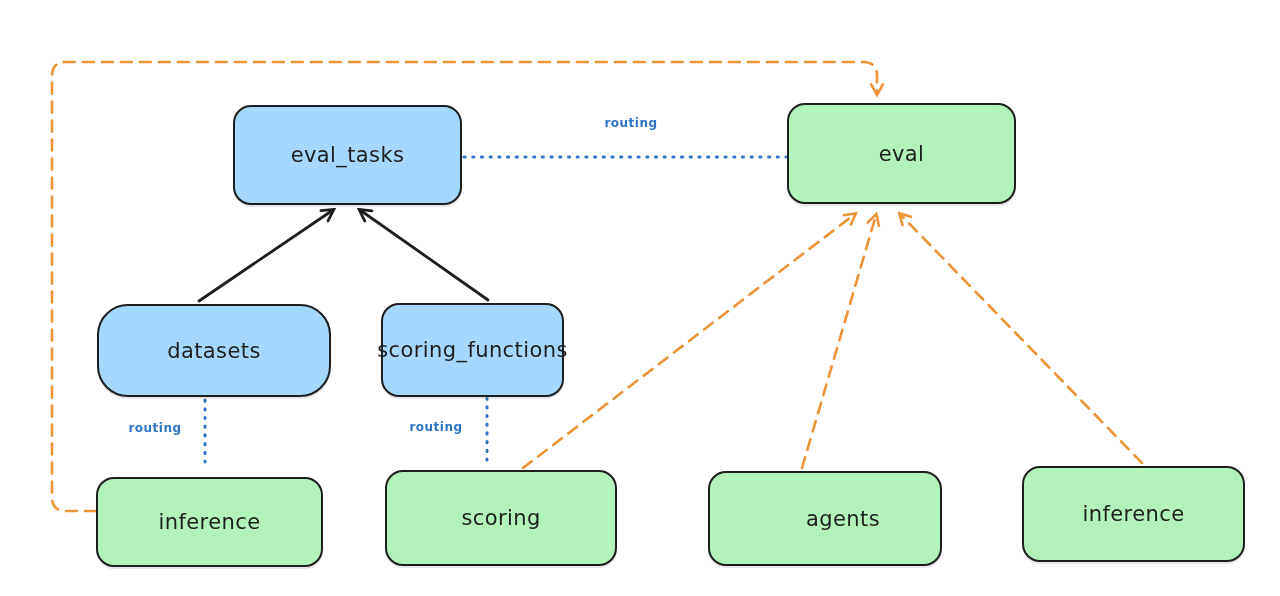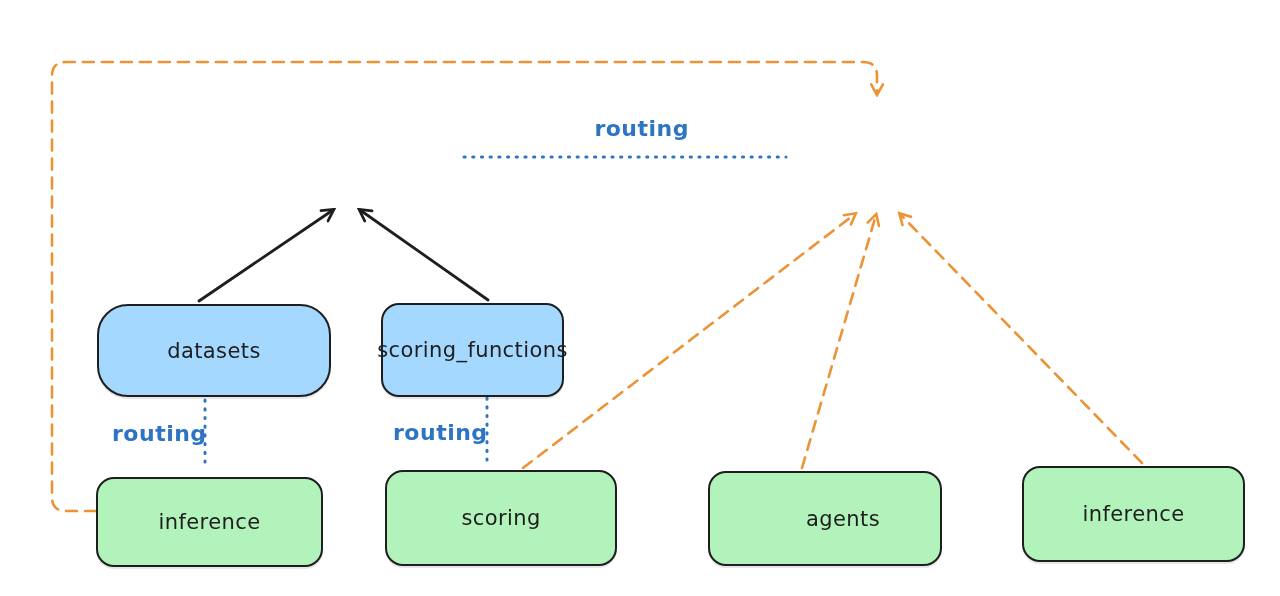--- a/index.html
+++ b/index.html
@@ -64,24 +64,24 @@
     color: var(--ink, #1e1e1e);
     font-size: 21px;
     letter-spacing: 0.4px;
     box-shadow: 0 2px 0 rgba(120,120,120,0.18);
   }
   .node.blue  { background: var(--blue-fill, #a5d8ff); }
   .node.green { background: var(--green-fill, #b2f2bb); }
   .edge-label {
     position: absolute;
     color: var(--routing-blue, #2e74c4);
-    font-size: 22px;
+    font-size: 12px;
     font-weight: 600;
     letter-spacing: 0.5px;
-    text-align: right;
+    text-align: center;
   }
 </style>
 </head>
 <body>
 
 <div id="canvas">
 
   <svg id="edges" viewBox="0 0 1280 596" xmlns="http://www.w3.org/2000/svg">
     <defs>
       <marker id="mOrange" viewBox="0 0 14 14" refX="11" refY="7" markerWidth="15" markerHeight="15" markerUnits="userSpaceOnUse" orient="auto-start-reverse">
@@ -99,21 +99,27 @@
     <path class="edge-orange" d="M 1142 463 L 900 214" marker-end="url(#mOrange)"></path>
 
     <path class="edge-black" d="M 199 301 L 333 210" marker-end="url(#mBlack)"></path>
     <path class="edge-black" d="M 488 300 L 360 210" marker-end="url(#mBlack)"></path>
 
     <path class="edge-blue-dotted" d="M 464 157 L 786 157"></path>
     <path class="edge-blue-dotted" d="M 205 400 L 205 466"></path>
     <path class="edge-blue-dotted" d="M 487 398 L 487 466"></path>
   </svg>
 
+  <div class="node blue" style="left:233px; top:105px; width:229px; height:100px;">
+    <span>eval_tasks</span>
+  </div>
 
+  <div class="node green" style="left:787px; top:103px; width:229px; height:101px;">
+    <span>eval</span>
+  </div>
 
   <div class="node blue" style="left:97px; top:304px; width:234px; height:93px;border-radius:31px;">
     <span>datasets</span>
   </div>
 
   <div class="node blue" style="left:381px; top:303px; width:183px; height:94px;">
     <span>scoring_functions</span>
   </div>
 
   <div class="node green" style="left:96px; top:477px; width:227px; height:90px;">

